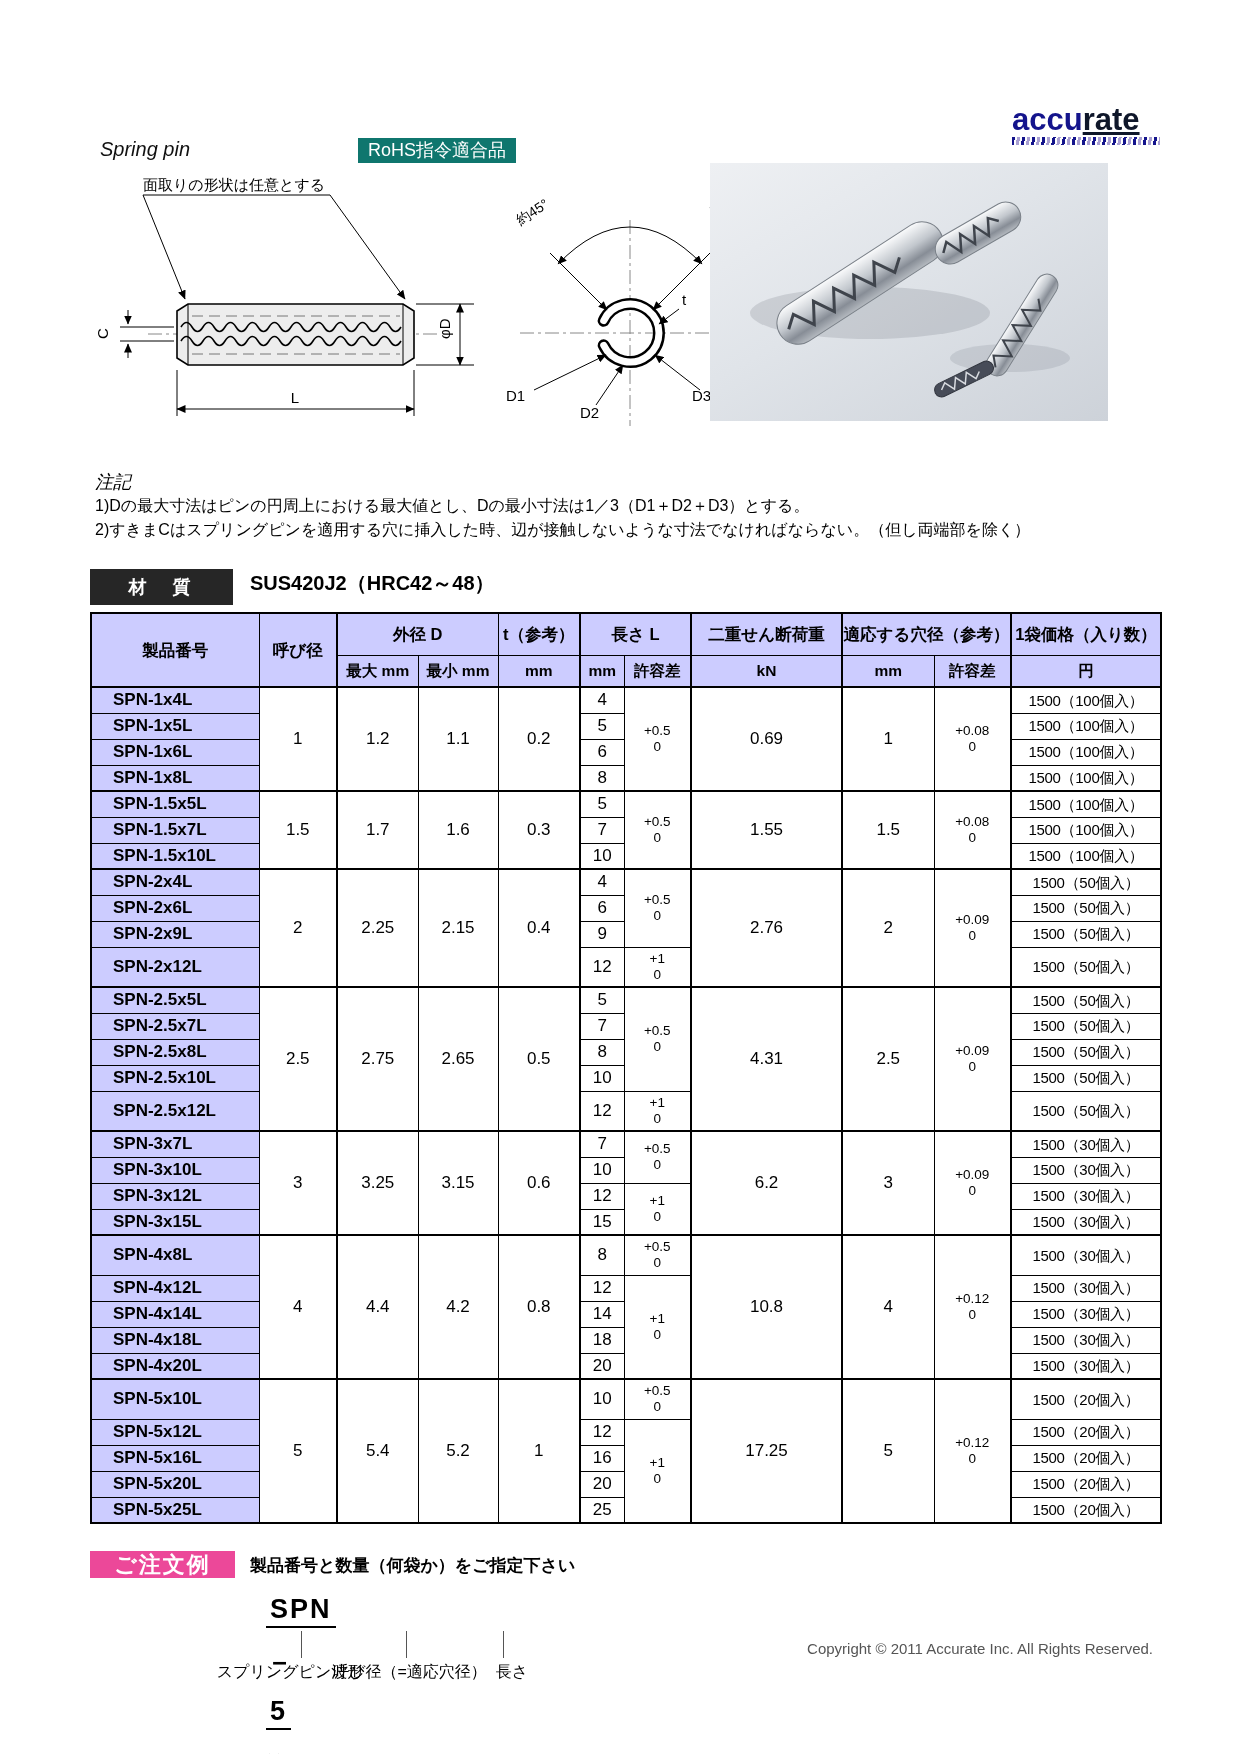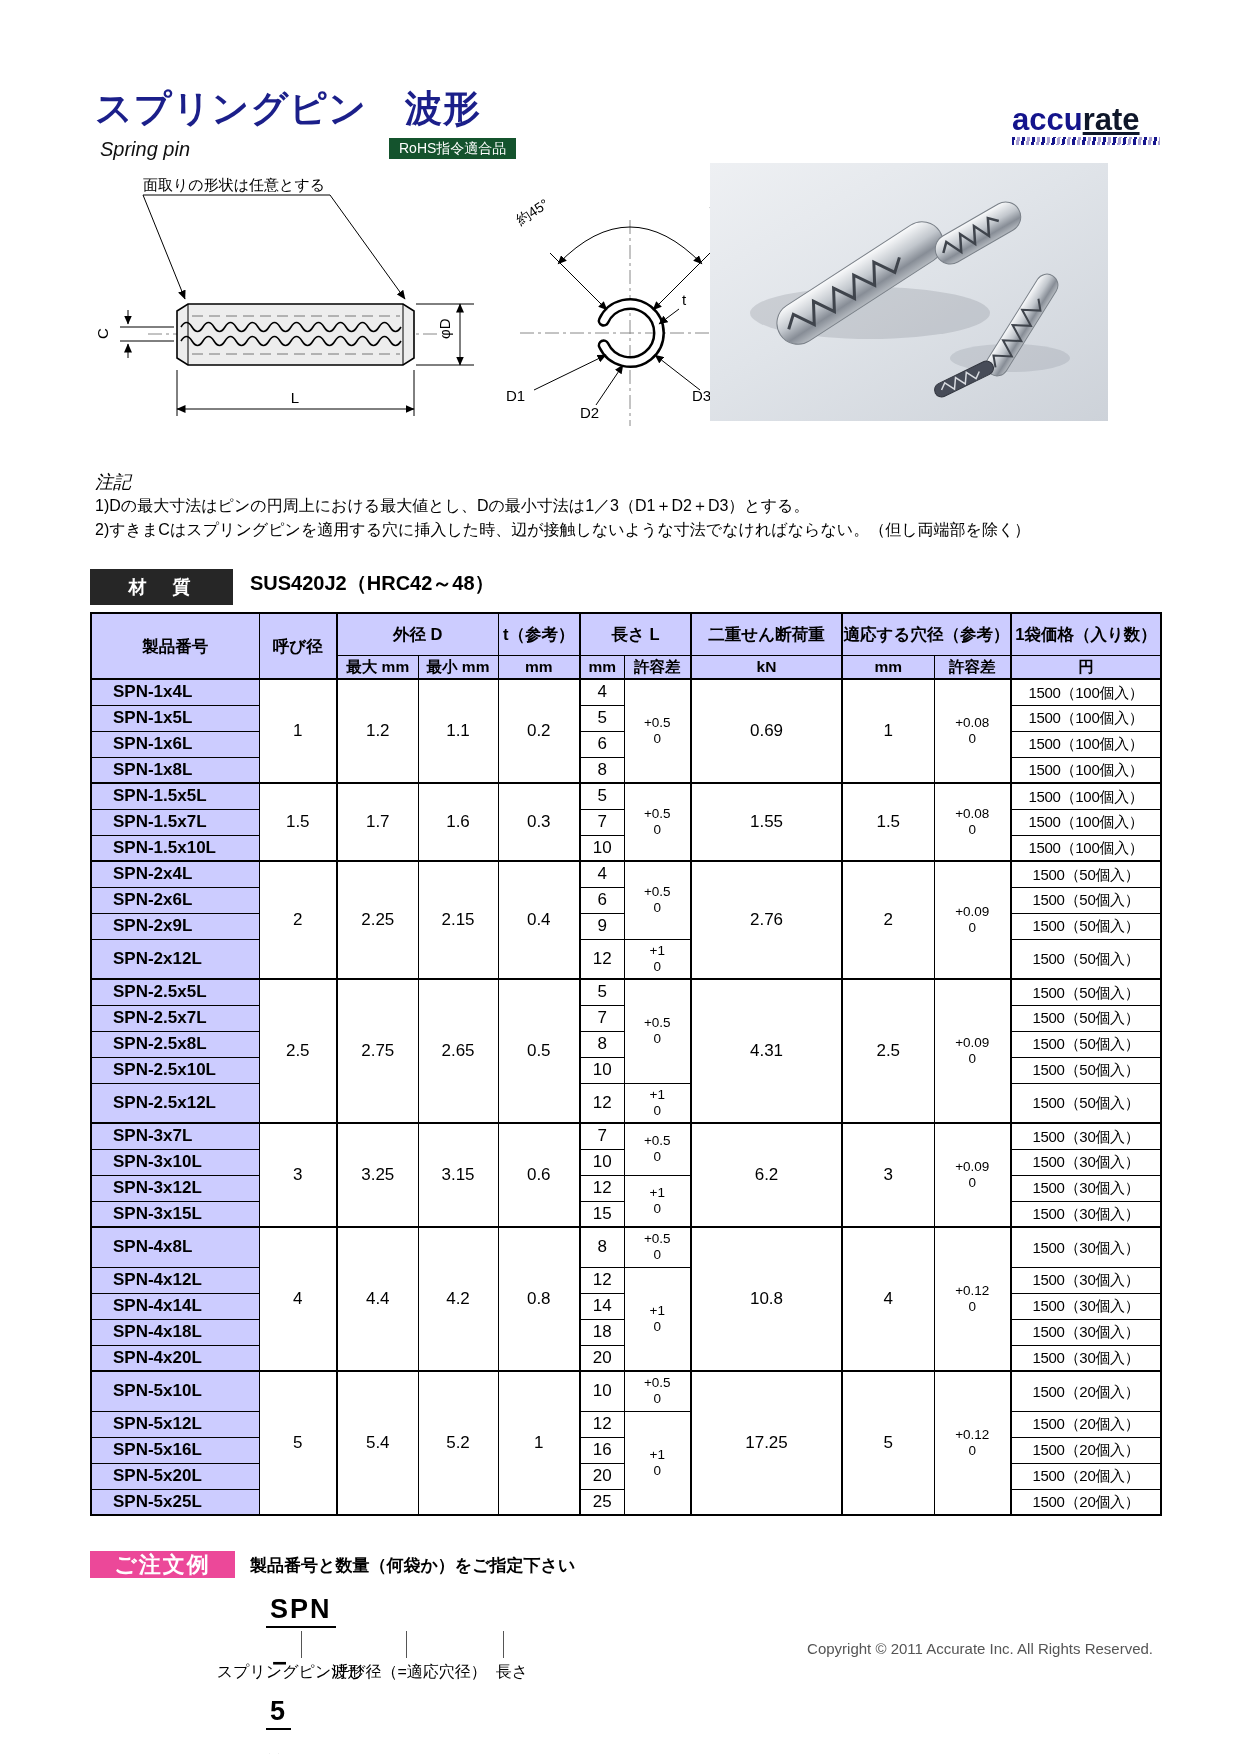--- a/index.html
+++ b/index.html
@@ -1,21 +1,21 @@
 <!DOCTYPE html>
 <html><head>
 <meta charset="utf-8">
 <style>
   html,body{margin:0;padding:0;background:#fff;}
   .page{position:relative;width:1241px;height:1754px;background:#fff;overflow:hidden;
         font-family:"Liberation Sans",sans-serif;color:#000;}
   
   .title{position:absolute;left:95px;top:84px;font-size:37px;font-weight:bold;color:#1b1f8a;letter-spacing:1px;}
   .subtitle{position:absolute;left:100px;top:138px;font-size:20px;font-style:italic;color:#111;}
-  .rohs{position:absolute;left:389px;top:138px;background:#14532d;color:#fff;font-size:14px;
+  .rohs{position:absolute;left:358px;top:138px;background:#0f766e;color:#fff;font-size:18px;
         padding:3px 10px 4px;line-height:1;}
   .logo{position:absolute;left:1012px;top:104px;width:150px;}
   .logo .word{font-size:31px;font-weight:bold;letter-spacing:0;line-height:1;}
   .logo .accu{color:#14148c;}
   .logo .rate{color:#0f172a;text-decoration:underline;}
   .stripes{margin-top:2px;height:8px;width:148px;
         background:repeating-linear-gradient(100deg,#14148c 0 3px,#fff 3px 5px,#a9a0d2 5px 8px,#fff 8px 10px);}
   
   .draw{position:absolute;left:88px;top:158px;}
   .draw text{font-family:"Liberation Sans",sans-serif;fill:#000;}
@@ -34,38 +34,37 @@
   .tblwrap{position:absolute;left:90px;top:612px;}
   table{border-collapse:collapse;table-layout:fixed;width:1070px;border:2px solid #000;}
   td{border:1px solid #000;text-align:center;vertical-align:middle;padding:0;font-size:17px;overflow:hidden;line-height:1.15;}
   .hdr{background:#ccccff;font-weight:bold;font-size:16.5px;}
   .sub{font-size:15.5px;}
   .prod{background:#ccccff;text-align:left;font-weight:bold;padding-left:21px;font-size:17px;}
   .tol{font-size:13.5px;line-height:1.2;}
   .price{font-size:15px;letter-spacing:-0.3px;}
   .bR2{border-right:2px solid #000;}
   tr.gs td{border-top:2px solid #000;}
-  tr.h1{height:42px;} tr.h2{height:24px;} tr.rn{height:26px;} tr.rt{height:40px;}
+  tr.h1{height:42px;} tr.h2{height:32px;} tr.rn{height:26px;} tr.rt{height:40px;}
   
   .order-box{position:absolute;left:90px;top:1551px;width:145px;height:27px;background:#ec4899;color:#fff;
              font-size:22px;font-weight:bold;display:flex;align-items:center;justify-content:center;letter-spacing:2px;}
   .order-ins{position:absolute;left:250px;top:1554px;font-size:17px;font-weight:600;}
   .example{position:absolute;left:266px;top:1594px;display:flex;gap:16px;align-items:baseline;
            font-size:27px;font-weight:bold;flex-direction:column;}
   .upart{border-bottom:2.5px solid #000;padding:0 4px 1px;letter-spacing:2px;}
   .vline{position:absolute;top:1631px;height:27px;width:1px;background:#555;}
   .cap{position:absolute;top:1662px;transform:translateX(-50%);font-size:16px;white-space:nowrap;}
   .copy{position:absolute;top:1640px;right:88px;font-size:15px;color:#555;}
 </style>
 </head>
 <body>
 
 <div class="page">
 
-  <div class="title">スプリングピン　波形</div>
   <div class="subtitle">Spring pin</div>
   <div class="rohs">RoHS指令適合品</div>
 
   <div class="logo">
     <span class="word"><span class="accu">accu</span><span class="rate">rate</span></span>
     <div class="stripes"></div>
   </div>
 
   <svg class="draw" width="622" height="268" viewBox="0 0 622 268">
     <defs>

